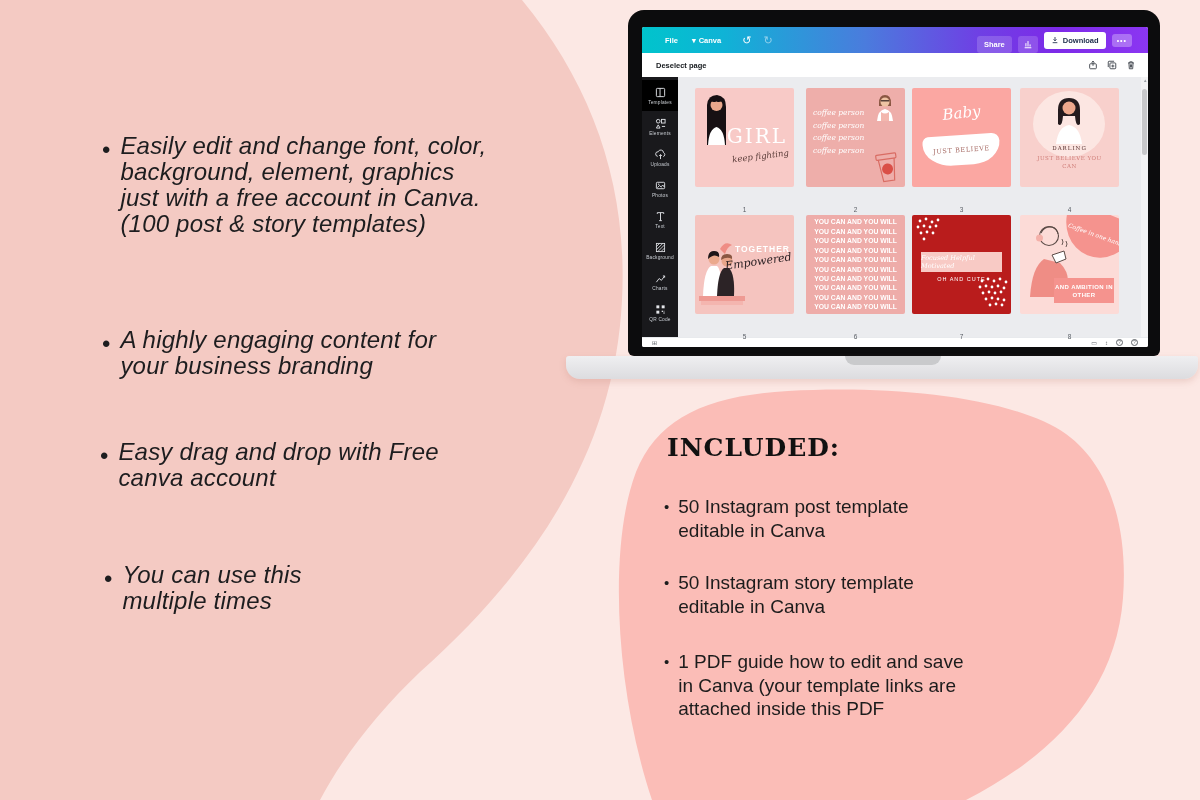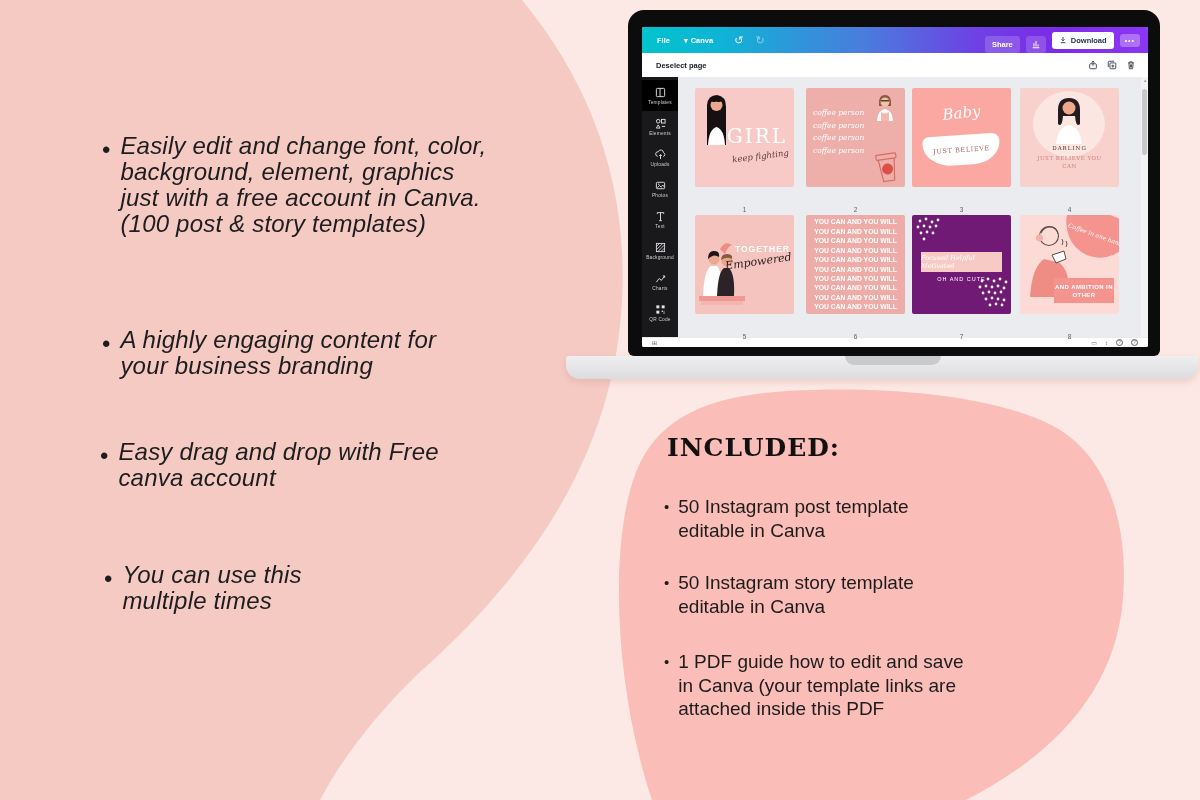--- a/index.html
+++ b/index.html
@@ -29,21 +29,21 @@
 
   
   .laptop { position:absolute; left:566px; top:10px; width:632px; height:370px; }
   .bezel { position:absolute; left:62px; top:0; width:532px; height:346px; background:#0c0c0d; border-radius:16px 16px 6px 6px; }
   .base { position:absolute; left:0; top:346px; width:632px; height:23px; background:linear-gradient(#efeff1,#dcdcdf);
     border-radius:3px 3px 14px 14px; box-shadow:0 3px 6px rgba(190,130,120,.25); }
   .notch { position:absolute; left:279px; top:346px; width:96px; height:9px; background:#c9cacc; border-radius:0 0 9px 9px; }
   .screen { position:absolute; left:76px; top:17px; width:506px; height:320px; background:#fff; overflow:hidden; border-radius:2px; }
 
   
-  .toolbar { height:26px; display:flex; align-items:center; padding:0 8px;
+  .toolbar { height:26px; display:flex; align-items:center; padding:0 16px;
     background:linear-gradient(90deg,#00c4cc 0%,#0fb3d6 16%,#4a7cdd 44%,#6e41e4 66%,#7d2ae8 82%,#8b36f2 100%); color:#fff; }
   .tb-item { font-size:7.5px; font-weight:bold; padding:4px 7px; border-radius:3px; display:flex; align-items:center; gap:3px; }
   .tb-glyph { font-size:11px; line-height:10px; padding:0 6px; }
   .tb-right { margin-left:auto; display:flex; align-items:center; gap:6px; }
   .pill { background:rgba(255,255,255,.17); border-radius:3px;margin-top:8px; }
   .chart-pill { width:20px; height:17px; display:flex; align-items:center; justify-content:center; }
   .dl-btn { background:#fff; color:#20304e; border-radius:3px; padding:4px 7px; display:flex; align-items:center; gap:4px;
     font-size:7.5px; font-weight:bold; }
   .more-pill { background:rgba(255,255,255,.3); padding:3px 5px; border-radius:3px; font-size:7px; letter-spacing:1px; }
 
@@ -90,21 +90,21 @@
   .t4-l2 { position:absolute; left:0; right:0; top:66px; text-align:center; font-family:"DejaVu Serif",serif;
     font-size:5.5px; line-height:8px; letter-spacing:.5px; color:#cf7d78; white-space:pre-line; }
 
   .card.t5 { background:#f5c4bf; }
   .t5-title { position:absolute; right:4px; top:29px; font-size:8.5px; font-weight:600; letter-spacing:1px; color:#fff; }
   .t5-script { position:absolute; right:2px; top:40px; font-size:11px; color:#2a2023; transform:rotate(-8deg); }
 
   .card.t6 { background:#eeaca9; display:flex; align-items:center; justify-content:center; }
   .t6-lines { font-size:6.8px; line-height:9.4px; font-weight:600; color:#fff; white-space:pre-line; text-align:center; }
 
-  .card.t7 { background:#701a75; }
+  .card.t7 { background:#b91c1c; }
   .t7-band { position:absolute; left:9px; right:9px; top:37px; height:20px; background:#f8cac5;
     display:flex; align-items:center; justify-content:center; }
   .t7-script { font-size:6.5px; color:#fff; }
   .t7-cap { position:absolute; left:0; right:0; top:61px; text-align:center; font-size:5.5px; letter-spacing:1px; color:#fff; }
 
   .card.t8 { background:#fcdbd7; }
   .t8-fan { position:absolute; right:-12px; top:-4px; width:70px; height:46px; background:#f5938e;
     border-radius:4px 4px 60% 60% / 4px 4px 100% 100%; transform:rotate(22deg);
     display:flex; align-items:center; justify-content:center; }
   .t8-badge { font-size:6px; color:#fff; transform:rotate(-2deg); }

